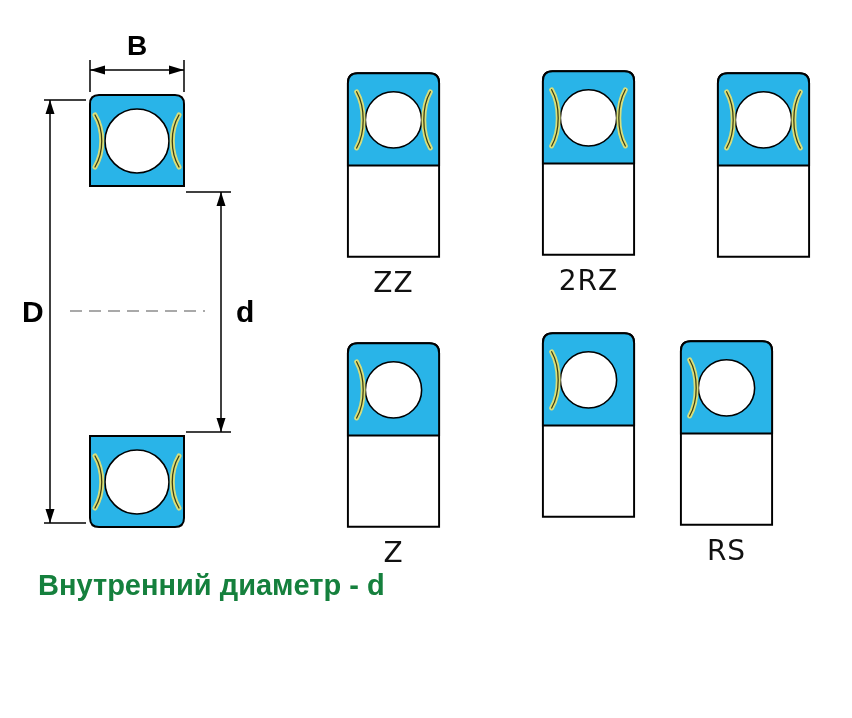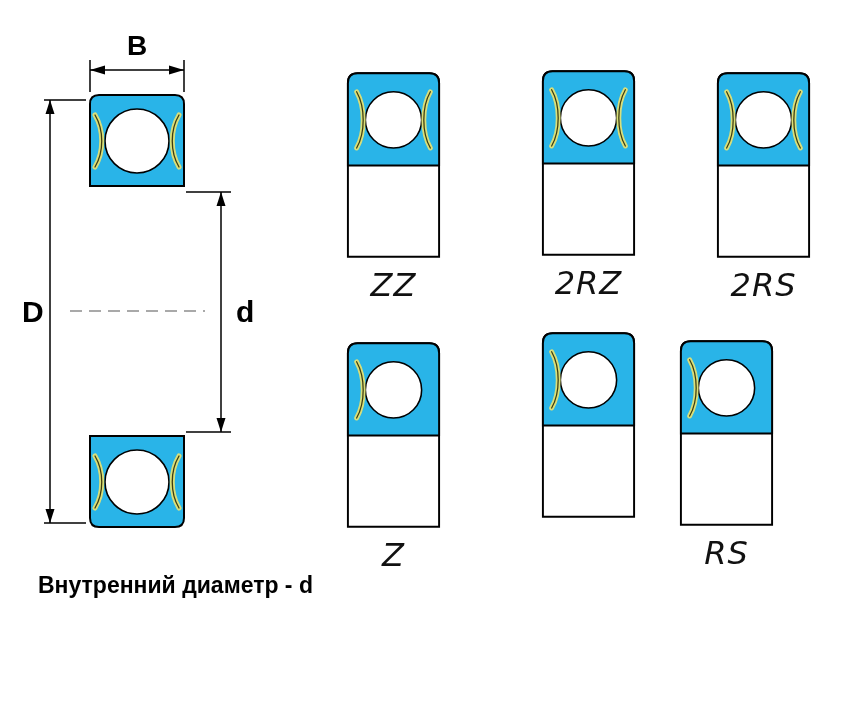--- a/index.html
+++ b/index.html
@@ -5,27 +5,26 @@
   html,body{margin:0;padding:0;background:#ffffff;}
   .page{
     position:relative;width:852px;height:718px;background:#ffffff;overflow:hidden;
     font-family:"Liberation Sans","DejaVu Sans",sans-serif;
   }
   .main-svg{position:absolute;left:0;top:0;}
   .dim-label{font-family:"Liberation Sans","DejaVu Sans",sans-serif;font-weight:bold;fill:#000000;}
   .variant{position:absolute;width:97px;text-align:center;}
   .variant svg{display:block;margin:0 auto;}
   .variant-label{
-    margin-top:6px;font-size:32px;color:#111111;letter-spacing:1px;
+    margin-top:6px;font-size:28px;color:#111111;letter-spacing:1px;
     font-family:"DejaVu Sans","Liberation Sans",sans-serif;
-    font-style:italic;
   }
   .legend{
     position:absolute;left:38px;top:566px;
-    font-size:23px;font-weight:bold;color:#000000;line-height:38px;
+    font-size:29px;font-weight:bold;color:#15803d;line-height:38px;
     font-family:"Liberation Sans","DejaVu Sans",sans-serif;
   }
   .outline{fill:#ffffff;stroke:#000000;stroke-width:2;}
   .ring{fill:#29b4e8;stroke:#000000;stroke-width:2;}
   .ball{fill:#ffffff;stroke:#000000;stroke-width:1.6;}
   .seal-band{fill:none;stroke:#d9df7a;stroke-width:5;stroke-linecap:round;}
   .seal-line{fill:none;stroke:#3c3c10;stroke-width:1.3;stroke-linecap:round;}
   .dim{stroke:#000000;stroke-width:1.5;}
   .centerline{stroke:#555555;stroke-width:1.2;stroke-dasharray:12 7;}
 </style>
@@ -114,21 +113,20 @@
     <svg width="97" height="190" viewBox="0 0 100 195">
       <use href="#g-both"></use>
     </svg>
     <div class="variant-label">2RZ</div>
   </div>
 
   <div class="variant" style="left:715px;top:70px">
     <svg width="97" height="190" viewBox="0 0 100 195">
       <use href="#g-both"></use>
     </svg>
-    <div class="variant-label">2RS</div>
   </div>
 
   <div class="variant" style="left:345px;top:340px">
     <svg width="97" height="190" viewBox="0 0 100 195">
       <use href="#g-one"></use>
     </svg>
     <div class="variant-label">Z</div>
   </div>
 
   <div class="variant" style="left:540px;top:330px">

